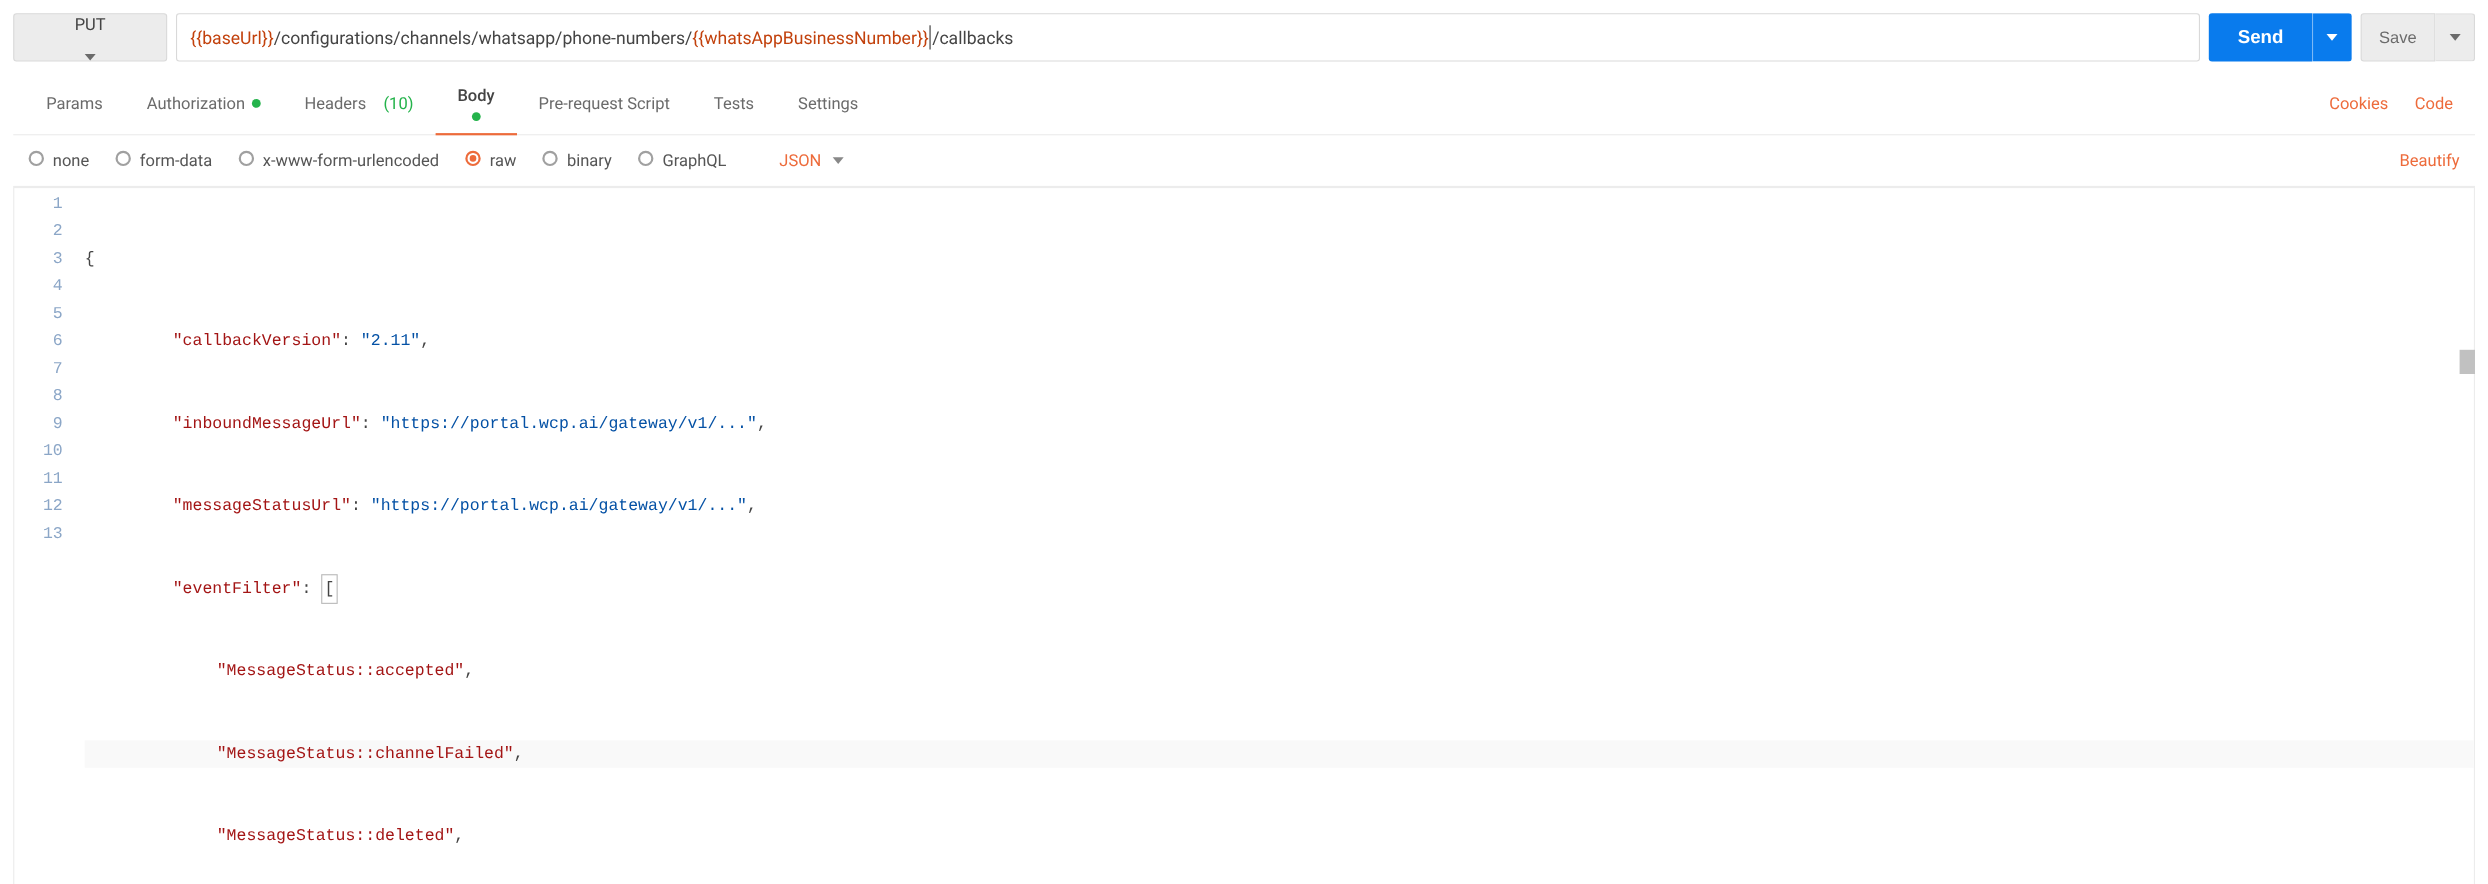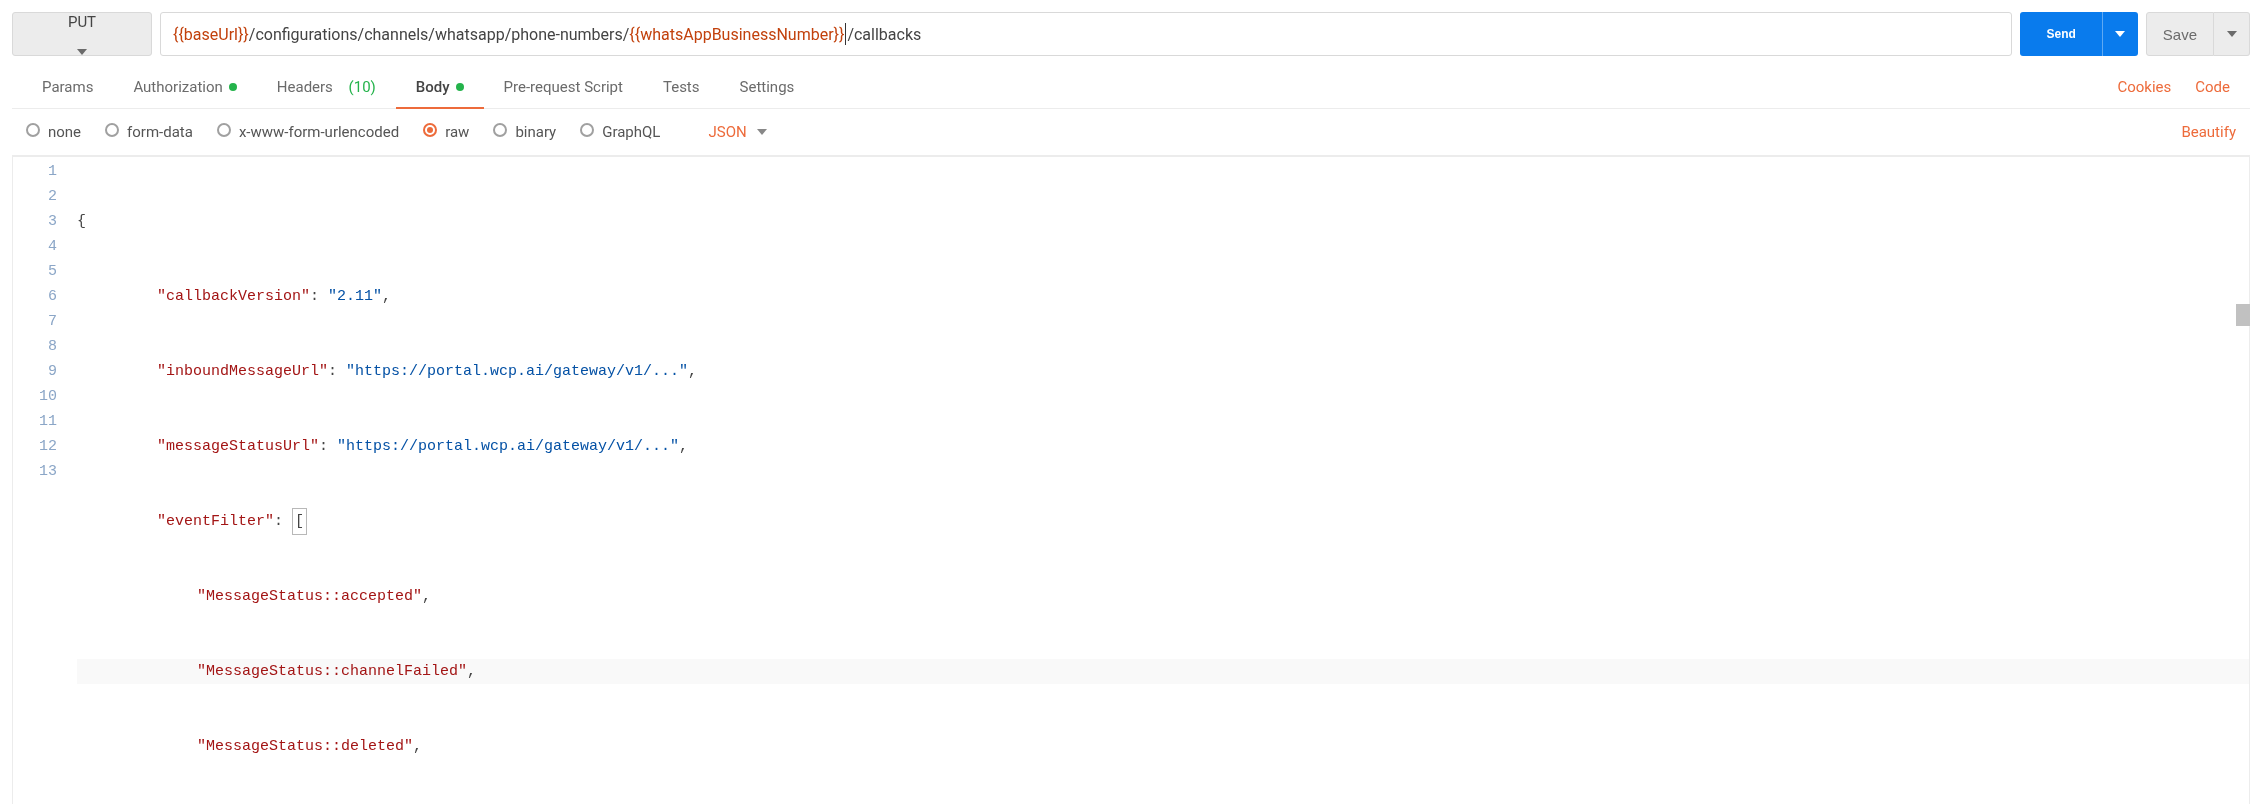--- a/index.html
+++ b/index.html
@@ -55,21 +55,21 @@
   .url-field .path { color: #444; }
   .url-field .cursor {
     width: 1px; height: 22px; background: #333; margin: 0 1px;
   }
 
   .send-group { display: flex; height: 44px; }
   .send-btn {
     background: #097bed;
     color: #fff;
     border: none;
-    font-size: 12px;
+    font-size: 17px;
     font-weight: 600;
     padding: 0 26px;
     border-radius: 3px 0 0 3px;
     cursor: pointer;
   }
   .send-caret {
     background: #097bed;
     border: none;
     border-left: 1px solid rgba(255,255,255,0.35);
     border-radius: 0 3px 3px 0;
@@ -123,20 +123,21 @@
     color: #6b6b6b;
     font-size: 15px;
     cursor: pointer;
     display: flex;
     align-items: center;
     gap: 6px;
   }
   .tab.active {
     color: #444;
     font-weight: 500;
+    flex-direction: column;
   }
   .tab.active::after {
     content: "";
     position: absolute;
     bottom: -1px;
     height: 2px;
     background: #ed6b3b;
     left: 0; right: 0;
   }
   .tab-wrap { position: relative; }

